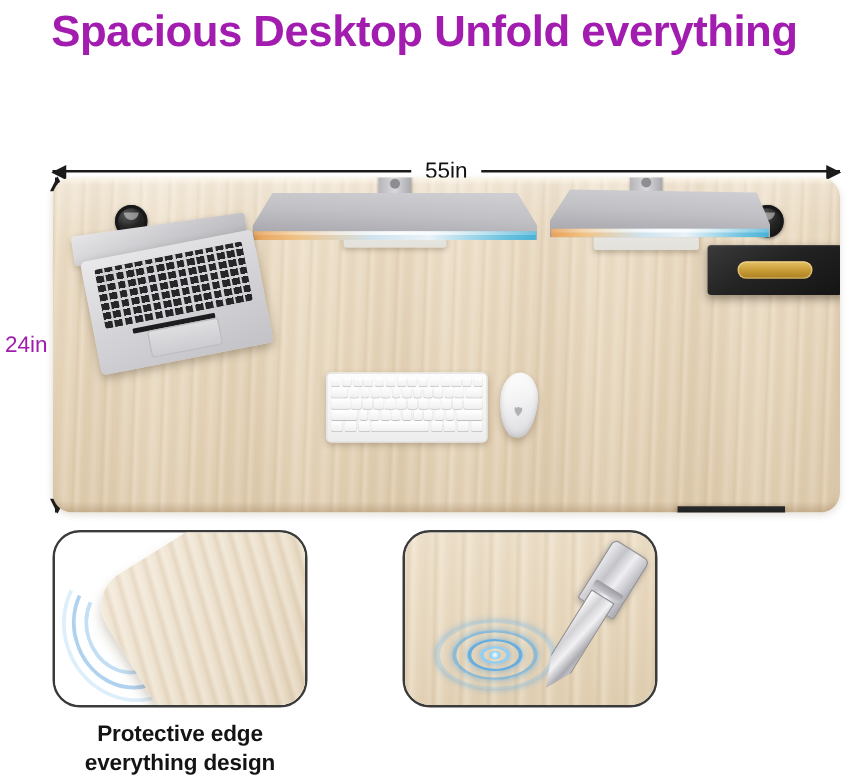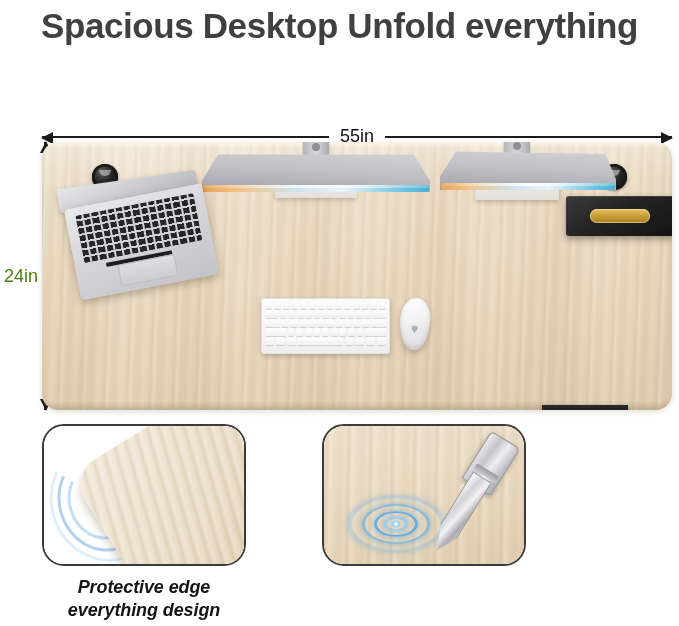--- a/index.html
+++ b/index.html
@@ -10,21 +10,21 @@
     overflow:hidden;
     position:relative;
   }
   #stage{position:relative;width:679px;height:626px;overflow:hidden;background:#fff;}
 
   
   .headline{
     position:absolute;left:0;top:0;width:679px;height:52px;
     display:flex;align-items:center;justify-content:center;
     font-size:35px;font-weight:bold;letter-spacing:-0.4px;
-    color:#404040;
+    color:#a21caf;
     white-space:nowrap;
     -webkit-font-smoothing:antialiased;
   }
 
   
   .dim-h{
     position:absolute;left:42px;top:126px;width:630px;height:22px;
     display:flex;align-items:center;
   }
   .dim-h .bar{flex:1;height:0;border-top:2.2px solid #1b1b1b;position:relative;}
@@ -46,21 +46,21 @@
     position:absolute;left:30px;top:0;bottom:0;width:0;border-left:2.2px solid #1b1b1b;
   }
   .dim-v .vbar::before,.dim-v .vbar::after{
     content:"";position:absolute;left:-6px;width:0;height:0;
     border-left:6px solid transparent;border-right:6px solid transparent;
   }
   .dim-v .vbar::before{top:-1px;border-bottom:12px solid #1b1b1b;}
   .dim-v .vbar::after{bottom:-1px;border-top:12px solid #1b1b1b;}
   .dim-v .lbl{
     position:absolute;left:-12px;top:50%;transform:translateY(-50%);
-    font-size:18px;color:#4d7c0f;background:#fff;padding:3px 2px;white-space:nowrap;
+    font-size:18px;color:#a21caf;background:#fff;padding:3px 2px;white-space:nowrap;
   }
 
   
   .desk{
     position:absolute;left:42px;top:142px;width:630px;height:268px;
     border-radius:16px;
     background:
       linear-gradient(178deg, rgba(255,255,255,.30) 0%, rgba(255,255,255,0) 20%),
       repeating-linear-gradient(92deg,
         rgba(196,170,133,.00) 0px,
@@ -210,21 +210,21 @@
     position:absolute;
     background:linear-gradient(#2a2a2a,#101010);
     border-radius:0 0 4px 4px;
     box-shadow:0 2px 4px rgba(0,0,0,.3);
     display:flex;align-items:center;justify-content:center;gap:5px;
   }
 
   
   .features{
     position:absolute;left:0;top:424px;width:568px;height:202px;
-    display:flex;justify-content:center;gap:80px;font-style:italic;
+    display:flex;justify-content:center;gap:80px;
   }
   .feature{width:200px;display:flex;flex-direction:column;align-items:center;}
   .fbox{
     width:200px;height:138px;border:2.4px solid #3b3b3b;border-radius:22px;
     overflow:hidden;position:relative;background:#ffffff;
   }
   .fcap{
     margin-top:10px;text-align:center;font-size:18px;font-weight:bold;color:#141414;
     line-height:1.25;letter-spacing:-.1px;
   }

